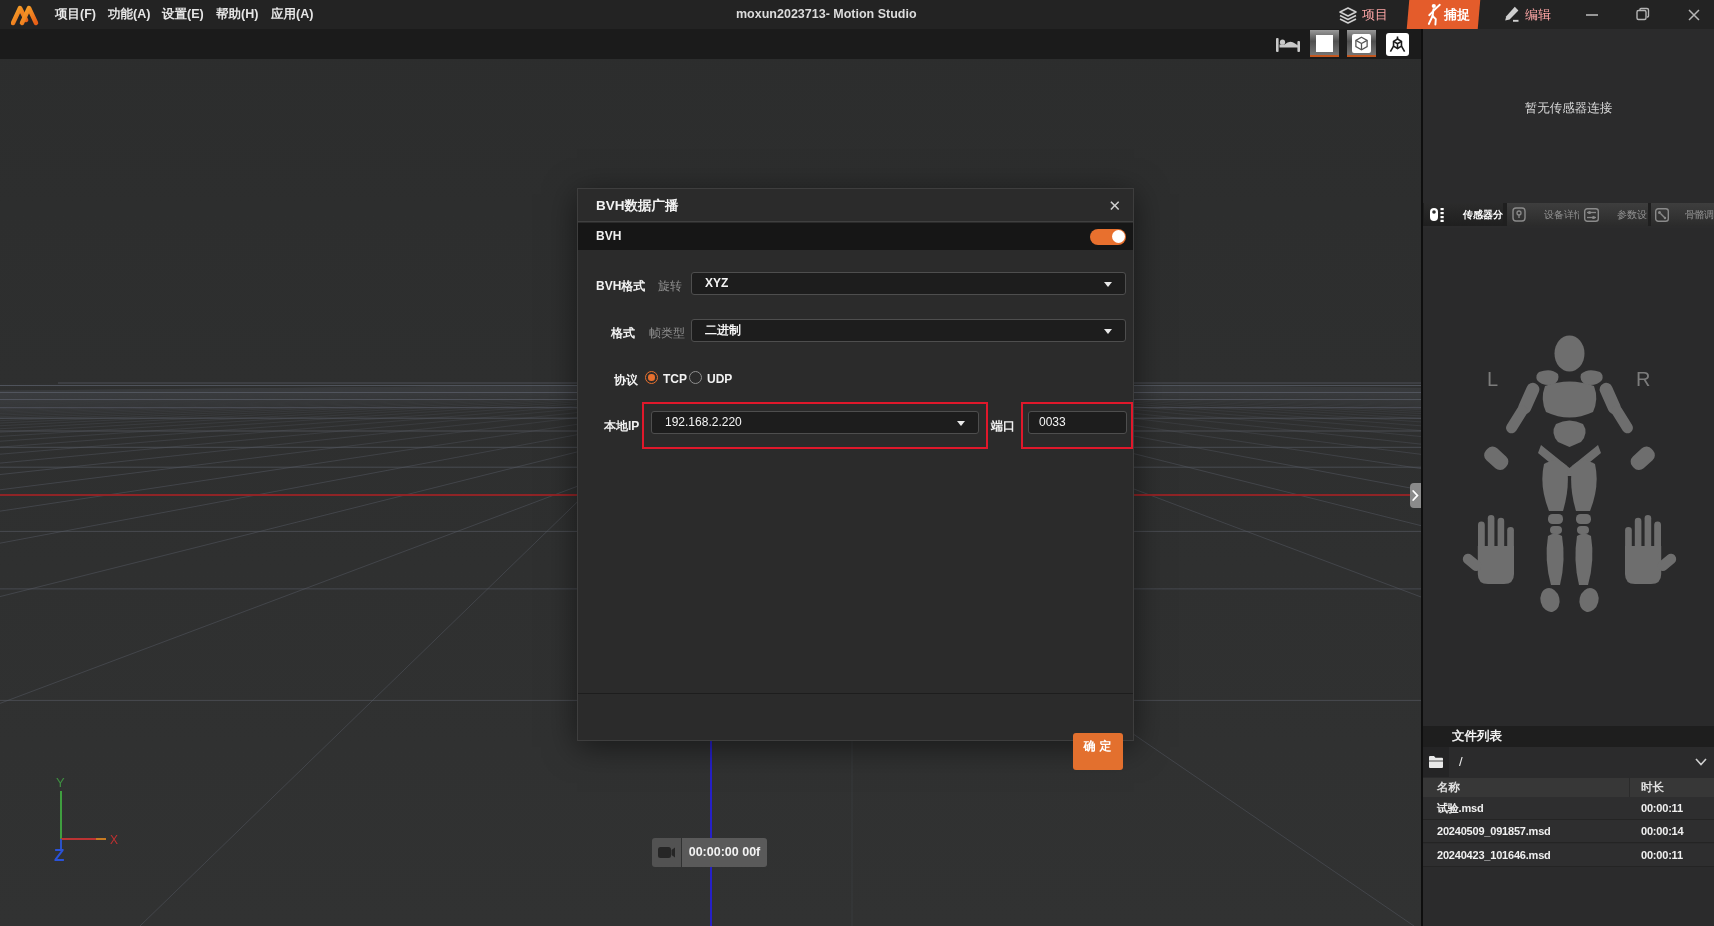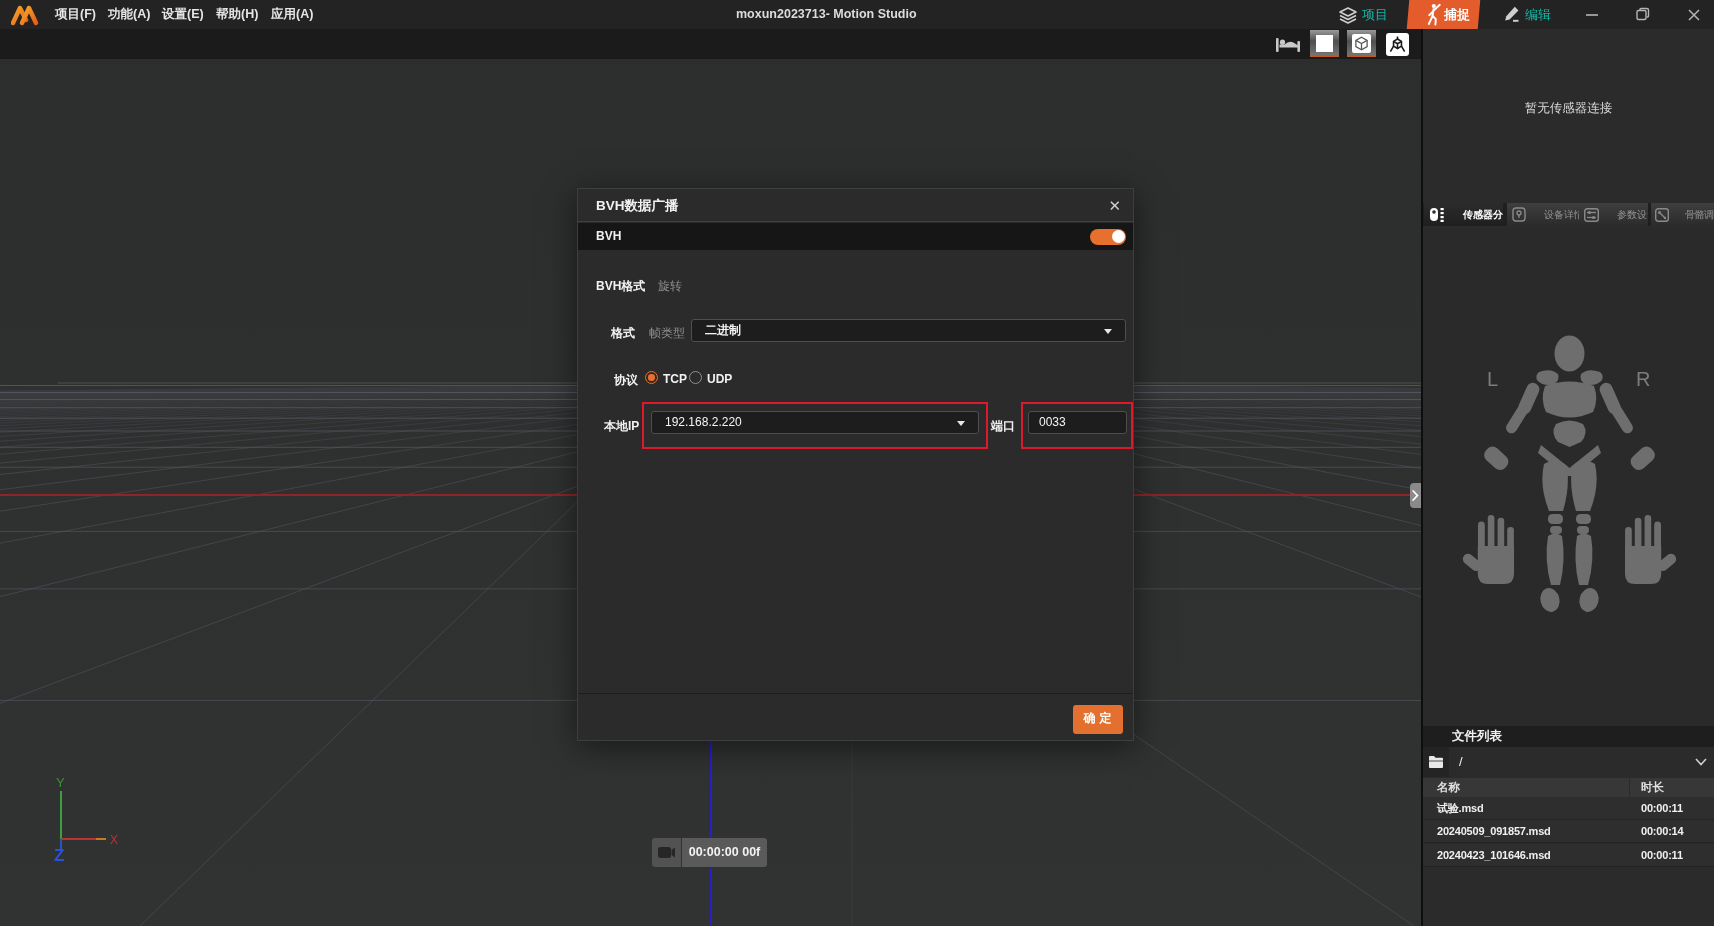--- a/index.html
+++ b/index.html
@@ -4,21 +4,21 @@
 <style>
   * { margin:0; padding:0; box-sizing:border-box; }
   html,body { width:1714px; height:926px; overflow:hidden; background:#2f3030;
     font-family:"Liberation Sans", sans-serif; }
   #app { position:relative; width:1714px; height:926px; }
 
   
   #titlebar { position:absolute; left:0; top:0; width:1714px; height:29px; background:#232323; z-index:30; }
   .menu { position:absolute; top:0; height:29px; line-height:29px; color:#e6e6e6; font-size:12.5px; font-weight:bold; }
   #apptitle { position:absolute; top:0; height:29px; line-height:29px; color:#dcdcdc; font-size:12.5px; font-weight:bold; left:736px; }
-  .tbtab { position:absolute; top:0; height:29px; line-height:29px; color:#14b8a6; font-size:13px; }
+  .tbtab { position:absolute; top:0; height:29px; line-height:29px; color:#fca5a5; font-size:13px; }
   #captab { position:absolute; top:0; left:1408px; width:71px; height:29px; background:#e45c2b; transform:skewX(-5deg); z-index:1; }
 
   
   #strip { position:absolute; left:0; top:29px; width:1421px; height:30px; background:#1b1b1b; z-index:10; }
 
   
   #viewport { position:absolute; left:0; top:29px; width:1421px; height:897px; background:linear-gradient(#2c2d2d, #313232); overflow:hidden; }
 
   
   #timewidget { position:absolute; left:652px; top:809px; height:29px; z-index:5; }
@@ -58,21 +58,21 @@
   .toggle { position:absolute; left:512px; top:39.5px; width:36px; height:16px; background:#e8702e; border-radius:8px; }
   .toggle .knob { position:absolute; right:1.5px; top:1.5px; width:13px; height:13px; background:#fff; border-radius:50%; }
   .mlabel { position:absolute; color:#f2f2f2; font-size:12px; font-weight:bold; }
   .mlabel2 { position:absolute; color:#8f8f8f; font-size:12px; }
   .msel { position:absolute; left:113px; width:435px; height:23px; background:#1d1d1d; border:1px solid #4e4e4e; border-radius:3px;
           color:#f5f5f5; font-size:12px; font-weight:bold; line-height:21px; }
   .msel .txt { position:absolute; left:13px; }
   .caret { position:absolute; right:13px; top:8.5px; width:0; height:0; border-left:4.5px solid transparent; border-right:4.5px solid transparent; border-top:5.5px solid #e8e8e8; }
   .radio { position:absolute; width:13px; height:13px; border-radius:50%; }
   #mfootline { position:absolute; left:0; top:504px; width:555px; height:0; border-top:1px solid #1d1d1d; }
-  #okbtn { position:absolute; left:495px; top:516px; width:50px; height:29px; background:#e3702e; border-radius:3px;
+  #okbtn { position:absolute; left:495px; top:544px; width:50px; height:37px; background:#e3702e; border-radius:3px;
            color:#fff; font-size:12px; font-weight:bold; text-align:center; line-height:27px; letter-spacing:4px; padding-left:3px; }
   .redbox { position:absolute; border:2px solid #e0182b; }
 </style>
 </head>
 <body>
 <div id="app">
 
   <div id="viewport">
     <svg width="1421" height="897" viewBox="0 29 1421 897" style="position:absolute;left:0;top:0">
 <defs>
@@ -517,20 +517,24 @@
 
   <div id="modal">
     <div id="mhead"><span style="margin-left:18px">BVH数据广播</span><span id="mclose">✕</span></div>
     <div id="bvhbar"><span style="margin-left:18px">BVH</span></div>
     <div class="toggle">
         <div class="knob"></div>
       </div>
 
     <div class="mlabel" style="left:18px; top:89px;">BVH格式</div>
     <div class="mlabel2" style="left:80px; top:89px;">旋转</div>
+    <div class="msel" style="top:83px;">
+        <span class="txt">XYZ</span>
+        <div class="caret"></div>
+      </div>
 
     <div class="mlabel" style="left:33px; top:136px;">格式</div>
     <div class="mlabel2" style="left:71px; top:136px;">帧类型</div>
     <div class="msel" style="top:130px;">
         <span class="txt">二进制</span>
         <div class="caret"></div>
       </div>
 
     <div class="mlabel" style="left:36px; top:183px;">协议</div>
     <div class="radio" style="left:67px; top:182px; border:1.5px solid #e8702e;">

